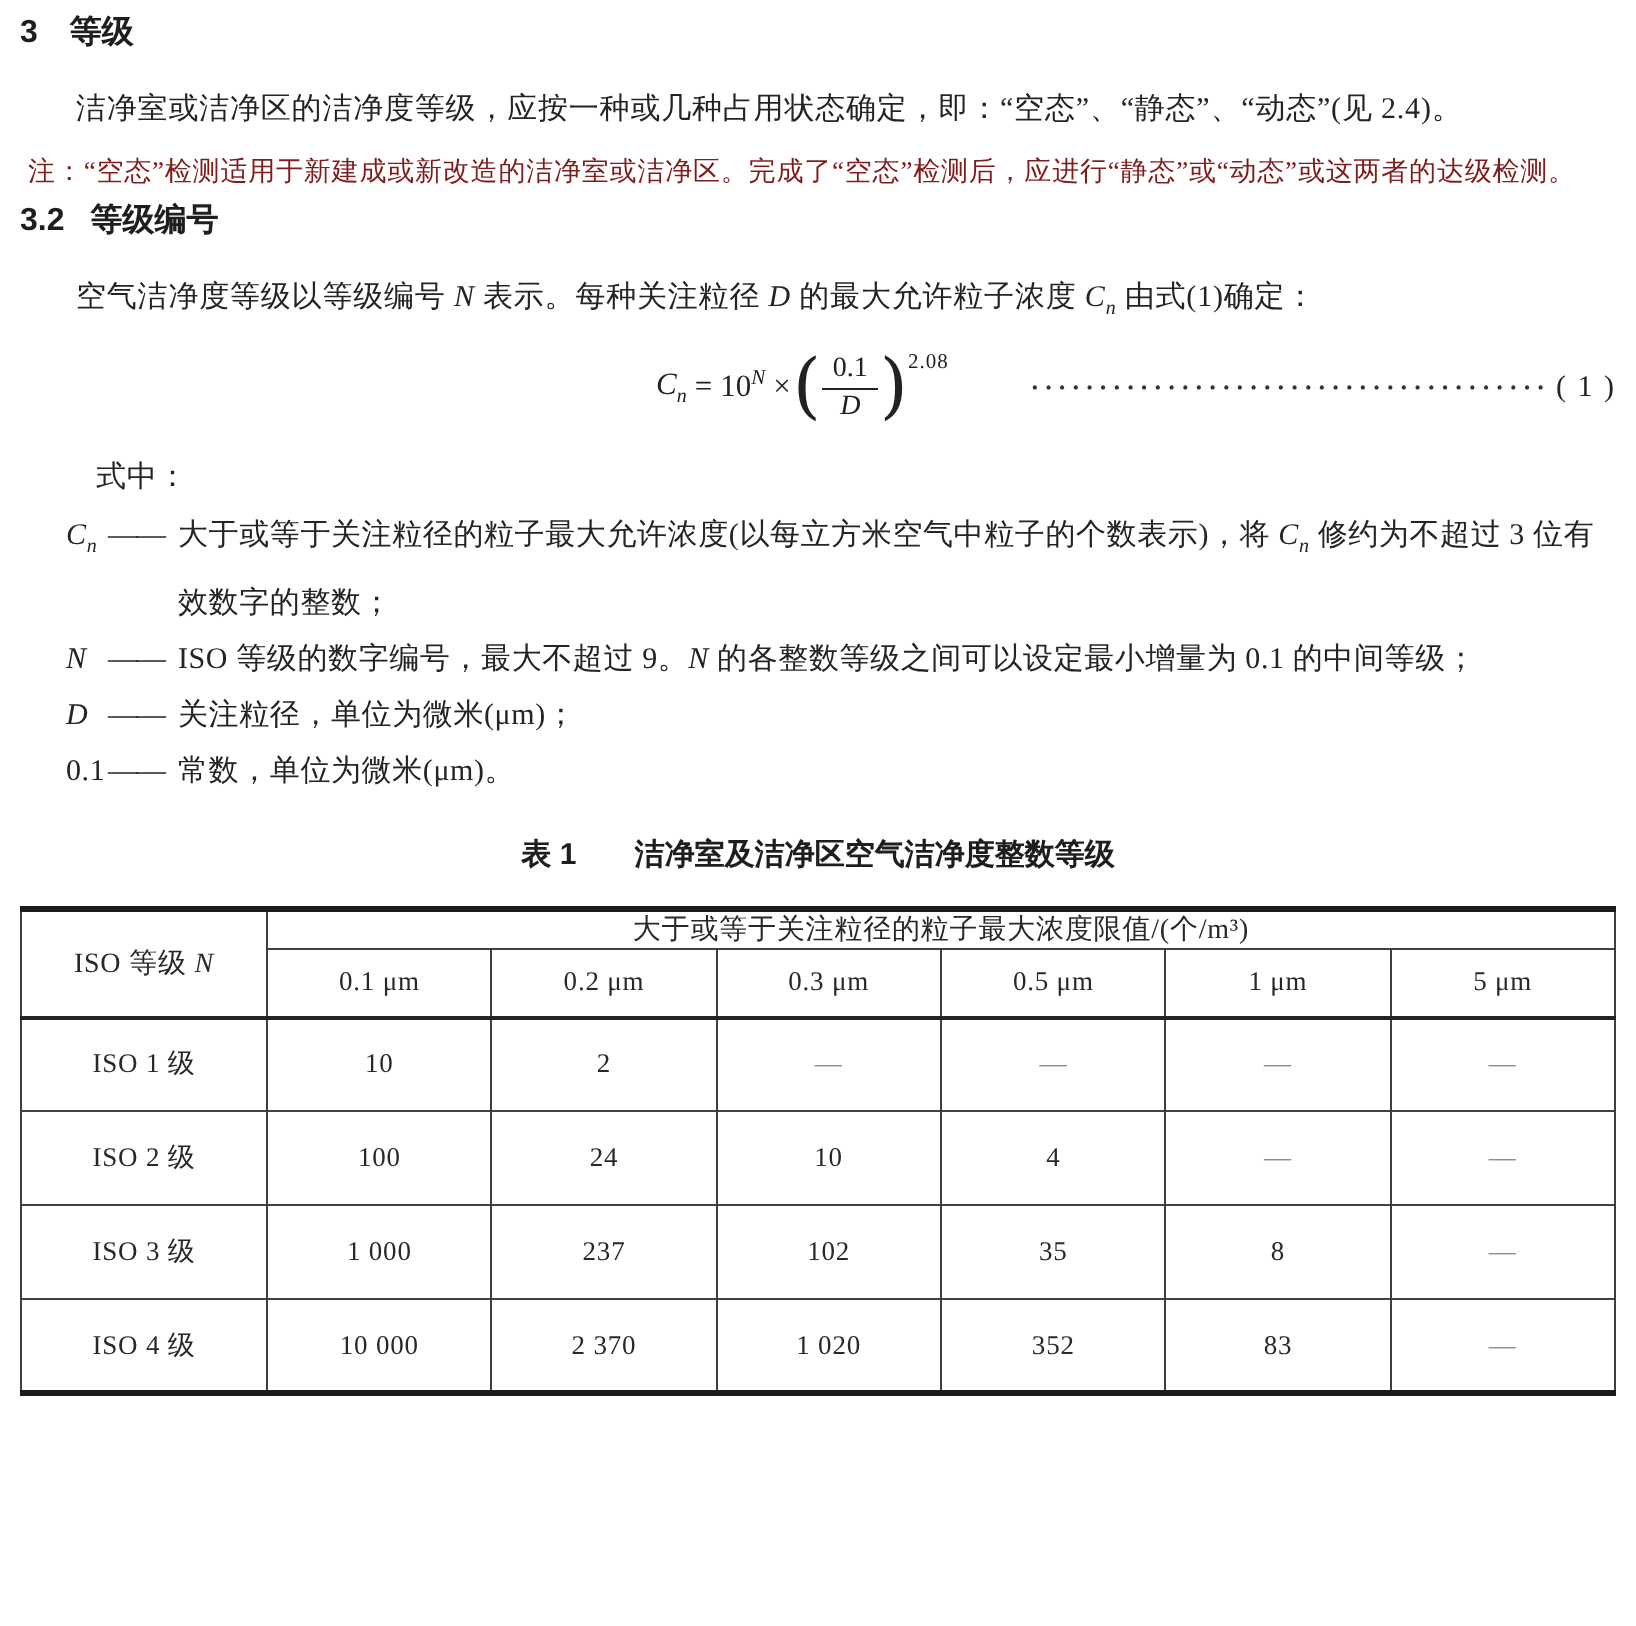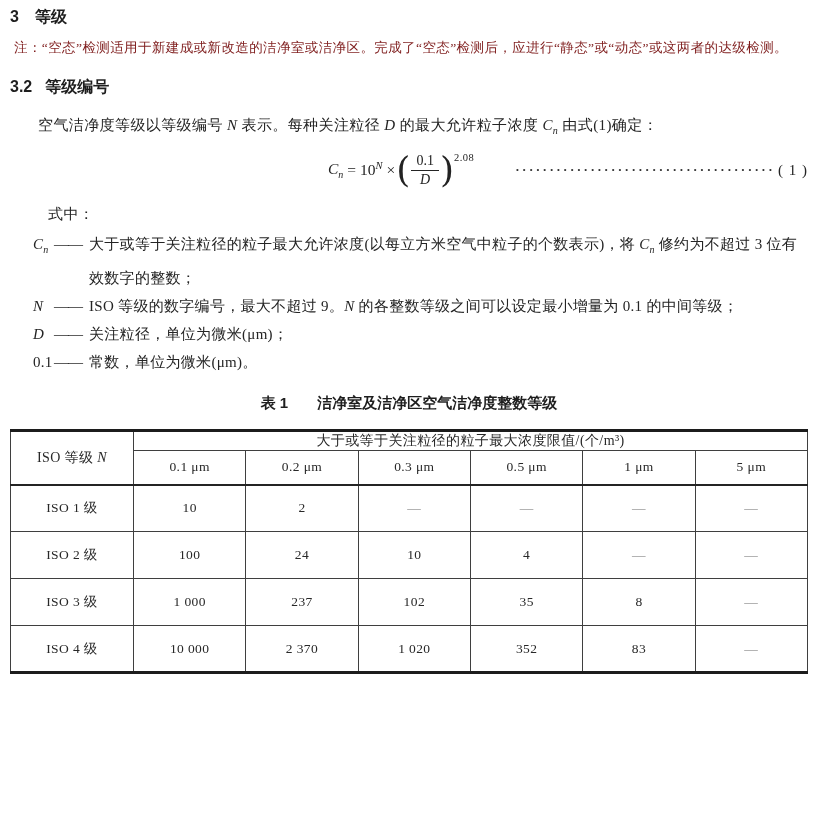--- a/index.html
+++ b/index.html
@@ -22,21 +22,21 @@
   .heading.sub .h-num { margin-right:13px; }
 
   .sec31 { margin-top:30px; }
   .para { line-height:22px; letter-spacing:0.4px; text-indent:28px; }
   .p31 { margin-top:16px; }
   .note {
     margin-top:6px; margin-left:4px;
     font-size:13.5px; line-height:28px; letter-spacing:0.4px;
     padding-left:44px; text-indent:-44px; color:#7f1d1d;
   }
-  .sec32 { margin-top:14px; }
+  .sec32 { }
   .p32 { margin-top:16px; }
 
   .var { font-style:italic; font-family:"Liberation Serif","DejaVu Serif",serif; }
   sub.var, sub { font-size:10px; }
 
   
   .formula-row { margin-top:4px; display:flex; align-items:center; height:48px; }
   .expr { display:inline-flex; align-items:center; margin-left:316px; font-size:15.5px; color:#222; }
   .expr > * { margin:0 2px; }
   .pw sup { font-size:10.5px; font-style:italic; }
@@ -91,20 +91,21 @@
 <body>
 
 <div class="page">
 
   <div class="heading">
     <span class="h-num">3</span>
     <span>等级</span>
   </div>
 
 
+  <p class="para p31">洁净室或洁净区的洁净度等级，应按一种或几种占用状态确定，即：“空态”、“静态”、“动态”(见 2.4)。</p>
 
   <p class="note"><span>注：</span><span>“空态”检测适用于新建成或新改造的洁净室或洁净区。完成了“空态”检测后，应进行“静态”或“动态”或这两者的达级检测。</span></p>
 
   <div class="heading sub sec32">
     <span class="h-num">3.2</span>
     <span>等级编号</span>
   </div>
 
   <p class="para p32"><span>空气洁净度等级以等级编号 </span><i class="var">N</i><span> 表示。每种关注粒径 </span><i class="var">D</i><span> 的最大允许粒子浓度 </span><i class="var">C</i><sub class="var">n</sub><span> 由式(1)确定：</span></p>
 

